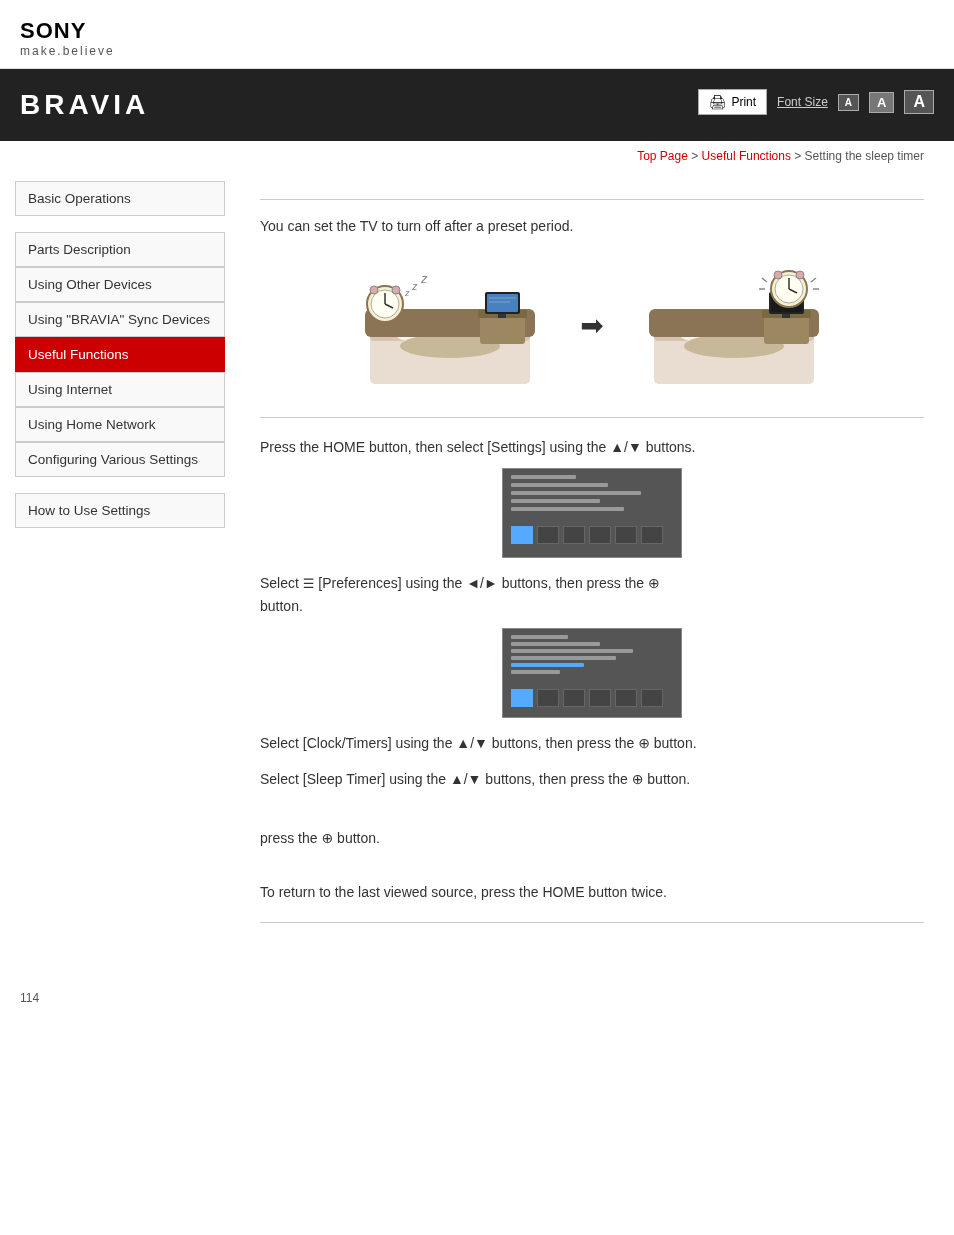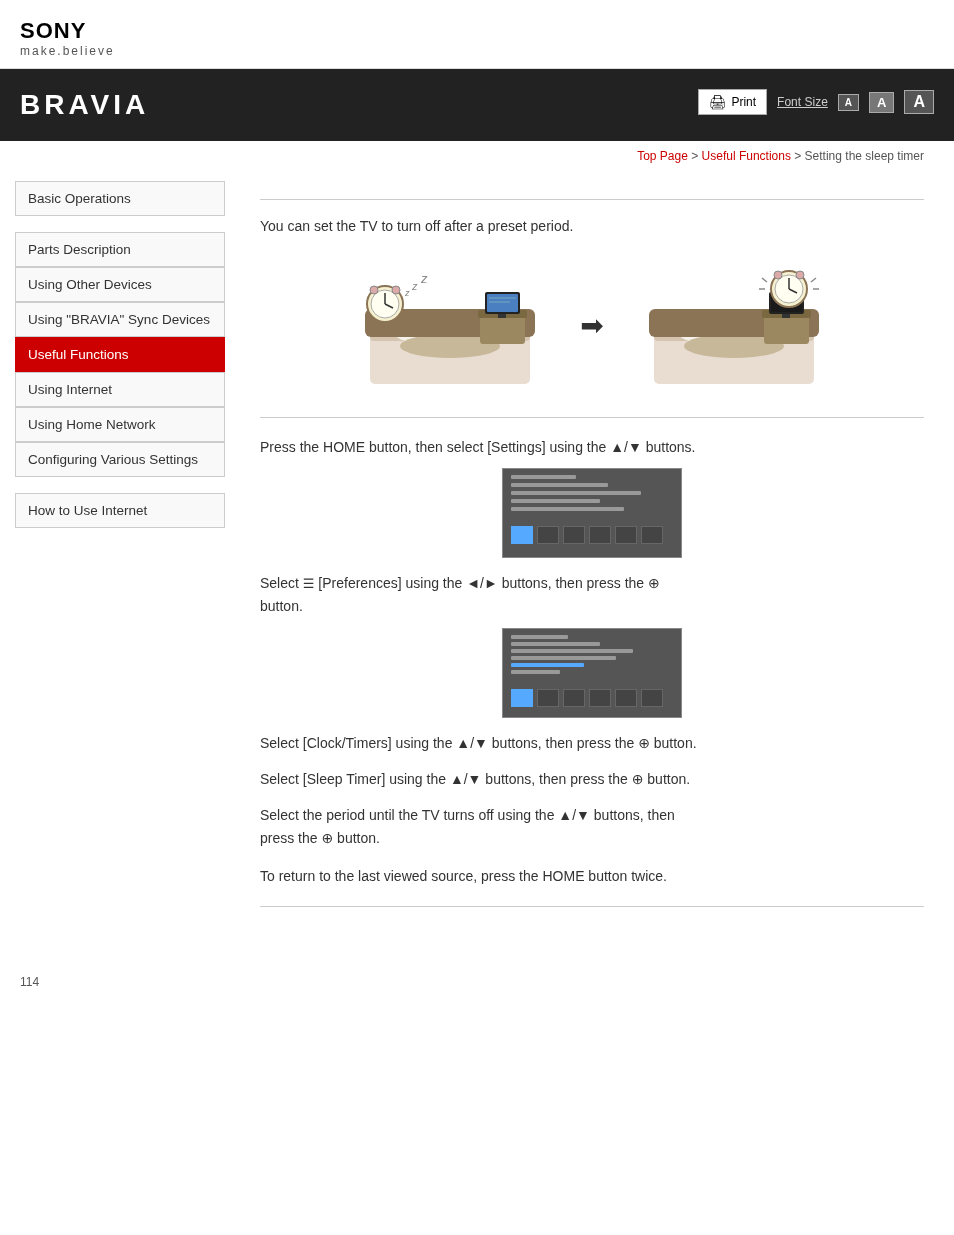--- a/index.html
+++ b/index.html
@@ -111,21 +111,21 @@
       <span>Using Internet</span>
     </div>
     <div class="sidebar-item">
       <span>Using Home Network</span>
     </div>
     <div class="sidebar-item">
       <span>Configuring Various Settings</span>
     </div>
     <div class="sidebar-spacer"></div>
     <div class="sidebar-item">
-      <span>How to Use Internet</span>
+      <span>How to Use Settings</span>
     </div>
   </div>
 
   <div class="content">
     <hr class="content-divider">
 
     <p class="intro-text">You can set the TV to turn off after a preset period.</p>
 
     <div class="illustration-row">
 
@@ -250,23 +250,23 @@
         <div class="menu-cell"></div>
         <div class="menu-cell"></div>
         <div class="menu-cell"></div>
         <div class="menu-cell"></div>
       </div>
     </div>
 
     <p class="step-text">Select [Clock/Timers] using the ▲/▼ buttons, then press the ⊕ button.</p>
     <p class="step-text">Select [Sleep Timer] using the ▲/▼ buttons,  then press the ⊕ button.</p>
     <p class="step-text">
-      <span>Select the period until the TV turns off using the ▲/▼ buttons, then</span><br>
+      <br>
       <span>press the ⊕ button.</span>
     </p>
 
-    <p class="step-text" style="margin-top:16px;">To return to the last viewed source, press the HOME button twice.</p>
+    <p class="step-text" style="margin-top:32px;">To return to the last viewed source, press the HOME button twice.</p>
 
     <hr class="content-divider">
   </div>
 </div>
 
 <div class="page-number">114</div>
 
 </body></html>

